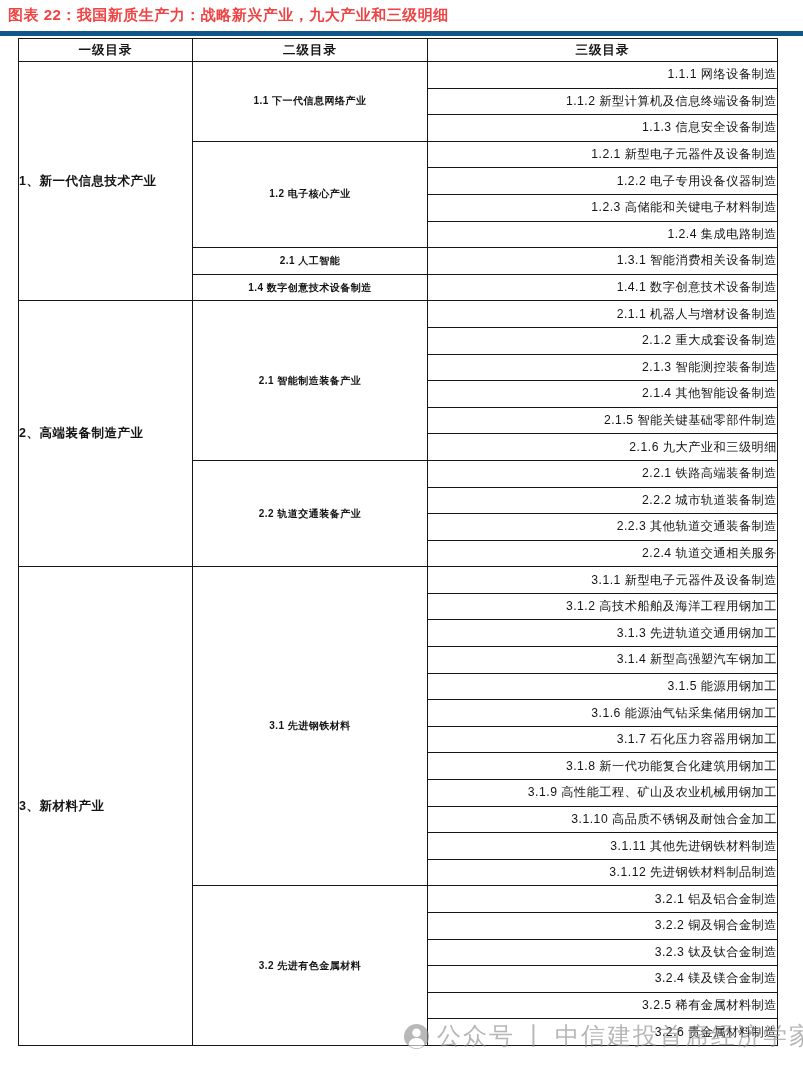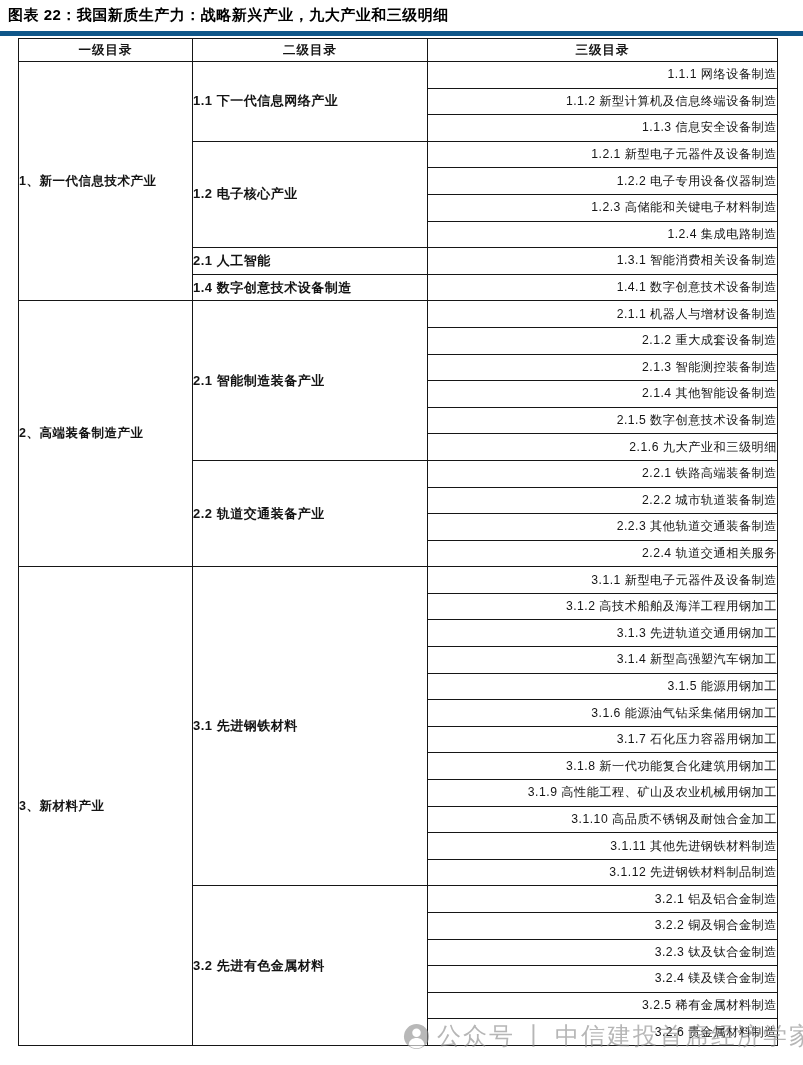--- a/index.html
+++ b/index.html
@@ -3,21 +3,21 @@
 <meta charset="utf-8">
 <style>
   html,body{margin:0;padding:0;background:#ffffff;}
   body{
     width:803px;height:1065px;position:relative;overflow:hidden;
     font-family:"Liberation Sans","DejaVu Sans",sans-serif;
     color:#111;
   }
   .figure-title{
     position:absolute;left:8px;top:6px;width:790px;
-    font-size:15px;font-weight:bold;color:#000000;letter-spacing:0.5px;
+    font-size:15px;font-weight:bold;color:#ef4444;letter-spacing:0.5px;
     white-space:nowrap;
   }
   .accent-rule{
     position:absolute;left:0;top:31px;width:803px;height:5px;
     background:#0f5689;
   }
   table.catalog{
     position:absolute;left:18px;top:38px;
     border-collapse:collapse;table-layout:fixed;
     width:759px;
@@ -32,22 +32,22 @@
   tr.data-row{height:26.6px;}
   th.col-h{
     font-size:12.5px;font-weight:bold;text-align:center;vertical-align:middle;
     letter-spacing:1px;
   }
   td.l1{
     text-align:left;vertical-align:middle;font-weight:bold;
     font-size:12.5px;letter-spacing:0.5px;
   }
   td.l2{
-    text-align:left;vertical-align:middle;font-weight:bold;
-    font-size:13px;padding-left:9px;letter-spacing:0.5px;
+    text-align:center;vertical-align:middle;font-weight:bold;
+    font-size:10px;padding-left:9px;letter-spacing:0.5px;
   }
   td.l3{
     text-align:right;vertical-align:middle;font-weight:normal;
     font-size:12.2px;padding-left:10px;letter-spacing:0.5px;
   }
   .watermark{
     position:absolute;left:403px;top:1021px;height:30px;
     display:flex;align-items:center;gap:7px;
     opacity:0.62;z-index:5;pointer-events:none;
   }
@@ -119,21 +119,21 @@
       <tr class="data-row">
         <td class="l3">2.1.2 重大成套设备制造</td>
       </tr>
       <tr class="data-row">
         <td class="l3">2.1.3 智能测控装备制造</td>
       </tr>
       <tr class="data-row">
         <td class="l3">2.1.4 其他智能设备制造</td>
       </tr>
       <tr class="data-row">
-        <td class="l3">2.1.5 数字创意技术设备制造</td>
+        <td class="l3">2.1.5 智能关键基础零部件制造</td>
       </tr>
       <tr class="data-row">
         <td class="l3">2.1.6 九大产业和三级明细</td>
       </tr>
       <tr class="data-row">
         <td rowspan="4" class="l2">2.2 轨道交通装备产业</td>
         <td class="l3">2.2.1 铁路高端装备制造</td>
       </tr>
       <tr class="data-row">
         <td class="l3">2.2.2 城市轨道装备制造</td>

